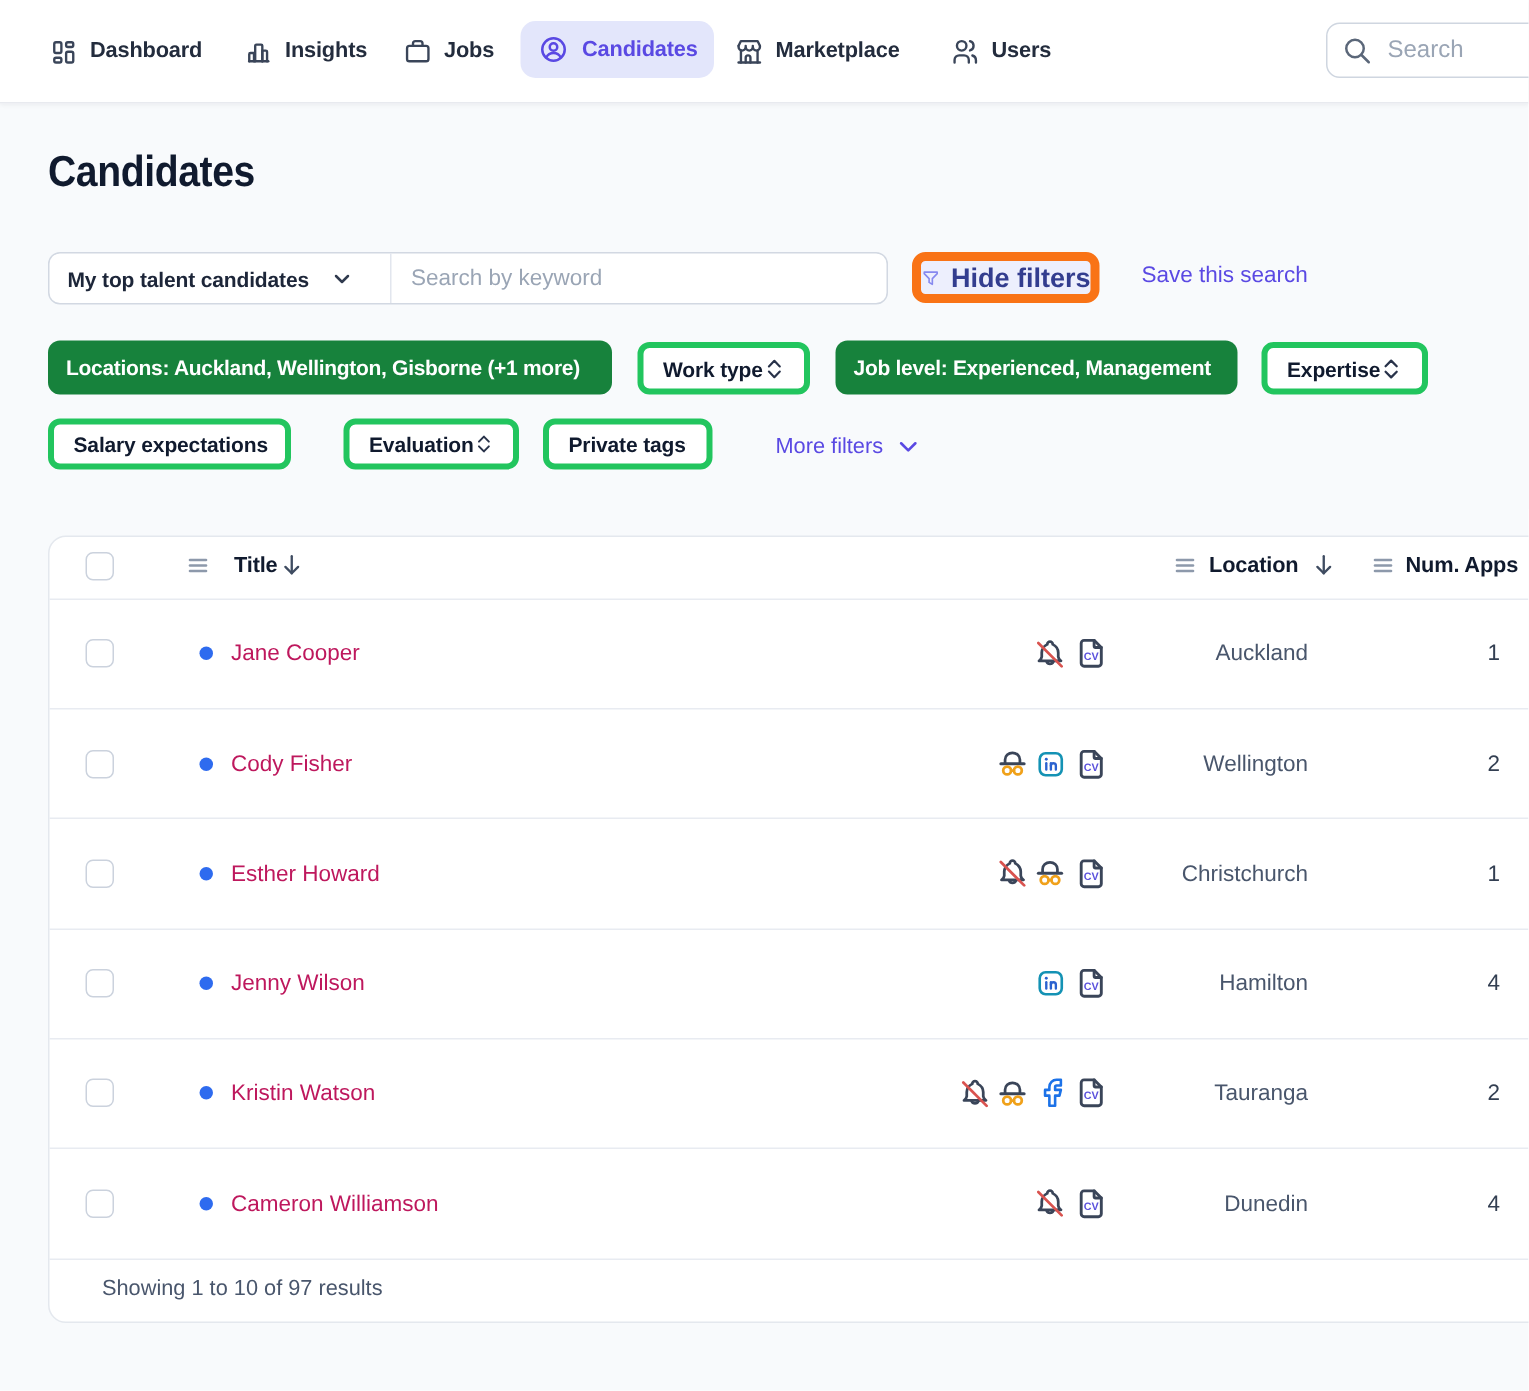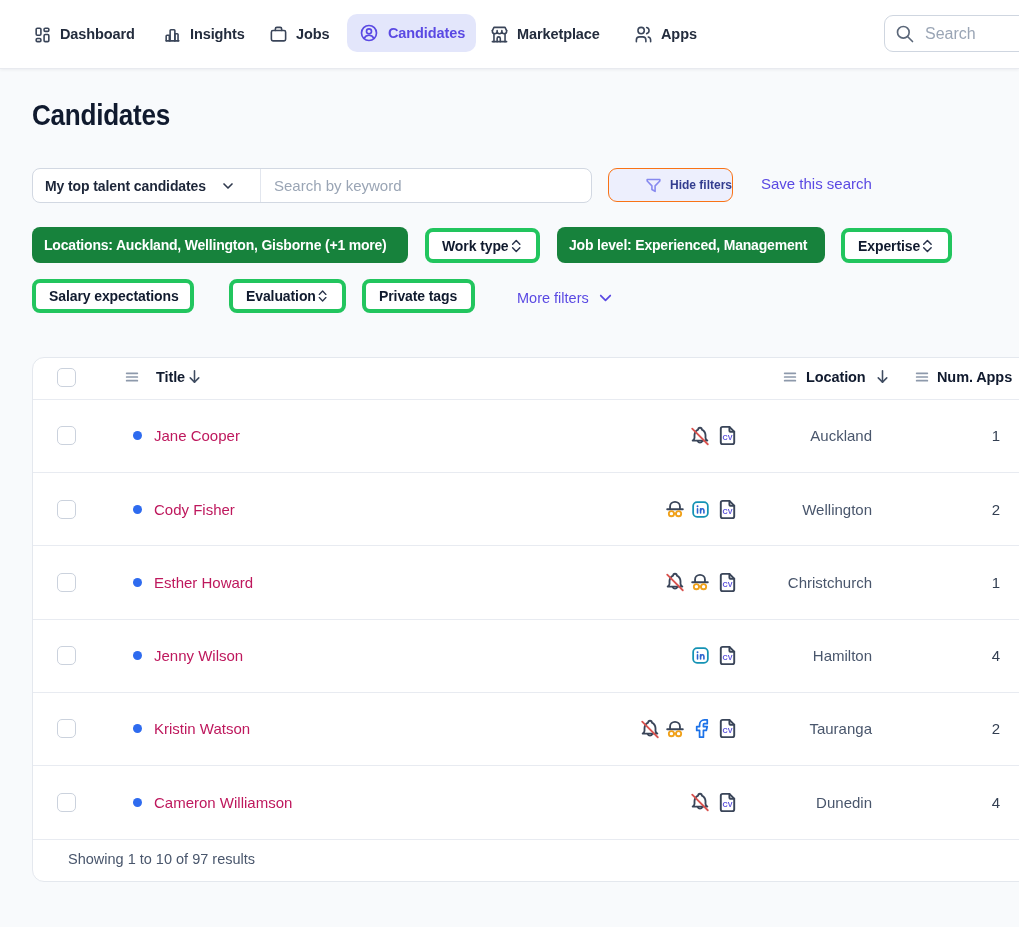--- a/index.html
+++ b/index.html
@@ -12,21 +12,21 @@
 .pillin{position:absolute;left:359px;top:14px;height:38px;display:flex;align-items:center;gap:9px;color:#5a49e3;font-size:14.5px;font-weight:700;letter-spacing:-0.1px}
 .searchbox{position:absolute;left:884px;top:15px;width:200px;height:37px;background:#fff;border:1px solid #cfd6e0;border-radius:9px;box-sizing:border-box;display:flex;align-items:center}
 .searchbox .ph{color:#9aa5b5;font-size:16px;margin-left:10px}
 
 h1{position:absolute;left:32px;top:99px;margin:0;font-size:29px;font-weight:700;color:#101a2e;letter-spacing:-0.3px;transform:scaleX(0.9);transform-origin:left top}
 
 .combo{position:absolute;left:32px;top:168px;width:560px;height:35px;background:#fff;border:1px solid #d2d8e2;border-radius:8px;box-sizing:border-box;display:flex;align-items:center}
 .combo .sel{color:#1d2639;font-size:14px;font-weight:700;margin-left:12px;letter-spacing:-0.1px}
 .combo .vdiv{width:1px;height:33px;background:#e2e6ee;margin-left:24px}
 .combo .ph{color:#9aa5b5;font-size:15px;margin-left:13px}
-.hidef{position:absolute;left:608px;top:168px;width:125px;height:34px;background:#edeffd;border:1px solid #f97316;border-radius:9px;box-sizing:border-box;display:flex;align-items:center;justify-content:flex-end;gap:7px;color:#333d8f;font-size:12px;font-weight:700;white-space:nowrap}
+.hidef{position:absolute;left:608px;top:168px;width:125px;height:34px;background:#edeffd;border:6px solid #f97316;border-radius:9px;box-sizing:border-box;display:flex;align-items:center;justify-content:flex-start;gap:7px;color:#333d8f;font-size:18px;font-weight:700;white-space:nowrap}
 .savelink{position:absolute;left:761px;top:175px;color:#5a49e3;font-size:15px;font-weight:500;white-space:nowrap}
 
 .gbtn{position:absolute;height:36px;background:#17823c;border-radius:8px;color:#fff;font-size:14px;font-weight:700;display:flex;align-items:center;justify-content:flex-start;padding:0 12px;box-sizing:border-box;white-space:nowrap;letter-spacing:-0.2px}
 .wbtn{position:absolute;height:35px;background:#fff;border:4px solid #22c55e;border-radius:8px;box-sizing:border-box;display:flex;align-items:center;justify-content:space-between;color:#101a2e;font-size:14px;font-weight:700;padding:0 13px;white-space:nowrap;letter-spacing:-0.1px}
 .morefilters{position:absolute;left:517px;top:288px;display:flex;align-items:center;gap:7px;color:#5a49e3;font-size:14.5px;font-weight:500;white-space:nowrap}
 
 .card{position:absolute;left:32px;top:357px;width:1010px;height:525px;background:#fff;border:1px solid #e4e8ee;border-radius:12px;box-sizing:border-box}
 .cbx{position:absolute;width:19px;height:19px;border:1px solid #cbd2dd;border-radius:5px;background:#fff;box-sizing:border-box}
 .hlabel{position:absolute;font-size:14.5px;font-weight:700;color:#101a2e;white-space:nowrap;letter-spacing:-0.1px}
 .rowline{position:absolute;left:33px;width:986px;height:1px;background:#e8ebf1}
@@ -86,21 +86,21 @@
     </svg>
     <span>Marketplace</span>
   </div>
 <div class="navitem" style="left:634px">
     <svg width="19" height="19" viewBox="0 0 24 24" fill="none" stroke="#3a4559" stroke-width="2" stroke-linecap="round" stroke-linejoin="round">
       <circle cx="9" cy="7" r="4"></circle>
       <path d="M3 21v-2a4 4 0 0 1 4-4h4a4 4 0 0 1 4 4v2"></path>
       <path d="M16 3.13a4 4 0 0 1 0 7.75"></path>
       <path d="M21 21v-2a4 4 0 0 0-3-3.85"></path>
     </svg>
-    <span>Apps</span>
+    <span>Users</span>
   </div>
 <div class="searchbox">
     <svg width="20" height="20" viewBox="0 0 24 24" fill="none" stroke="#5b6779" stroke-width="2" stroke-linecap="round" stroke-linejoin="round" style="margin-left:10px">
       <circle cx="10" cy="10" r="7"></circle>
       <path d="M21 21l-6-6"></path>
     </svg>
     <span class="ph">Search</span>
   </div>
 
 <h1>Candidates</h1>

